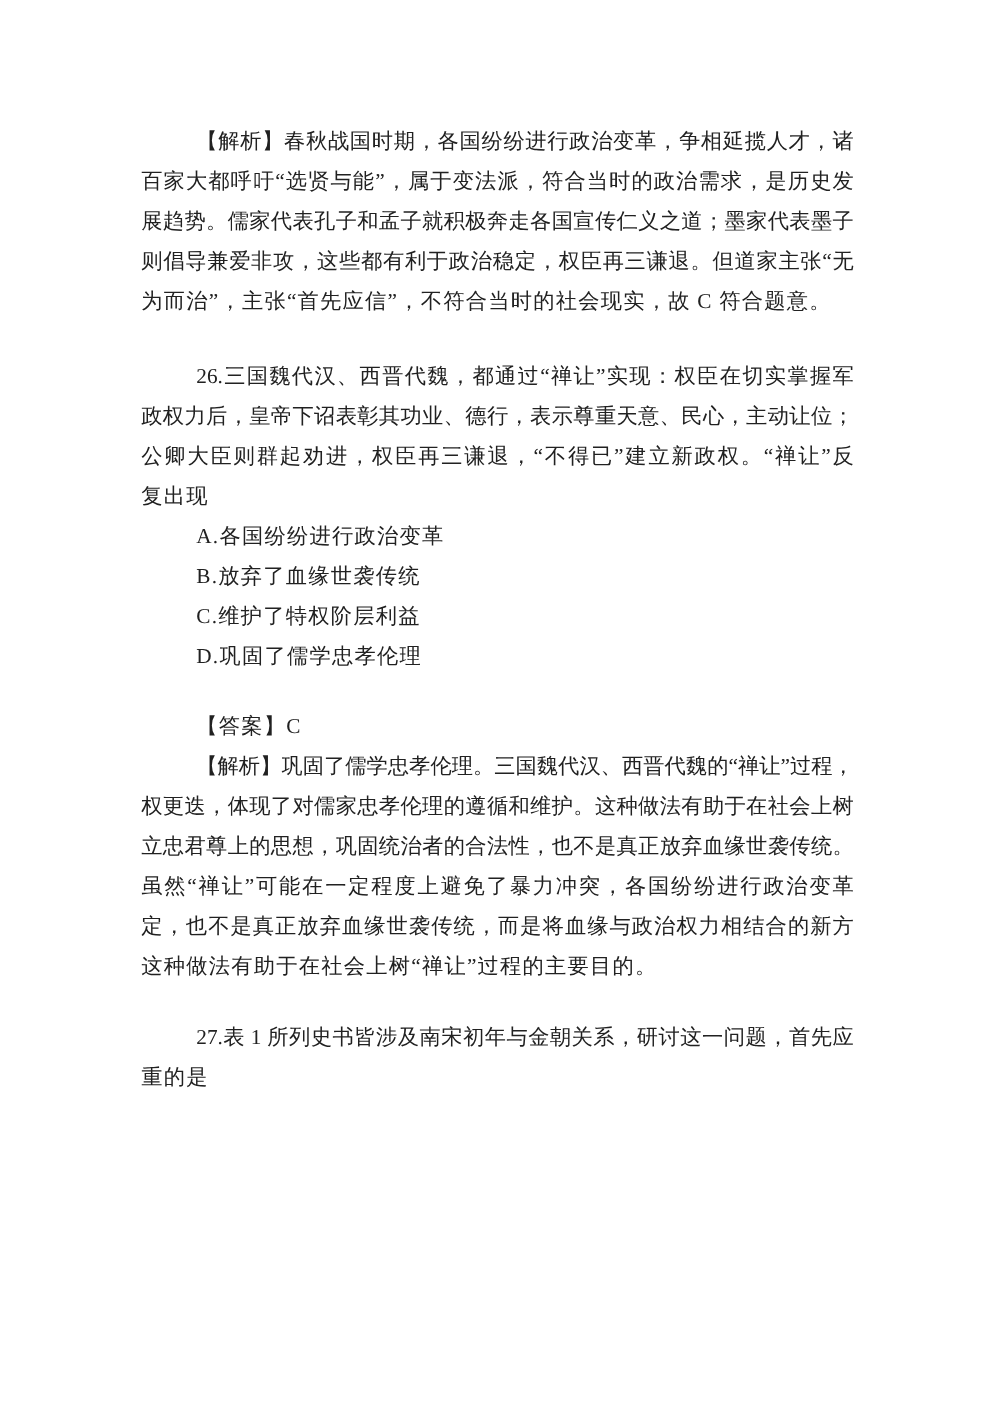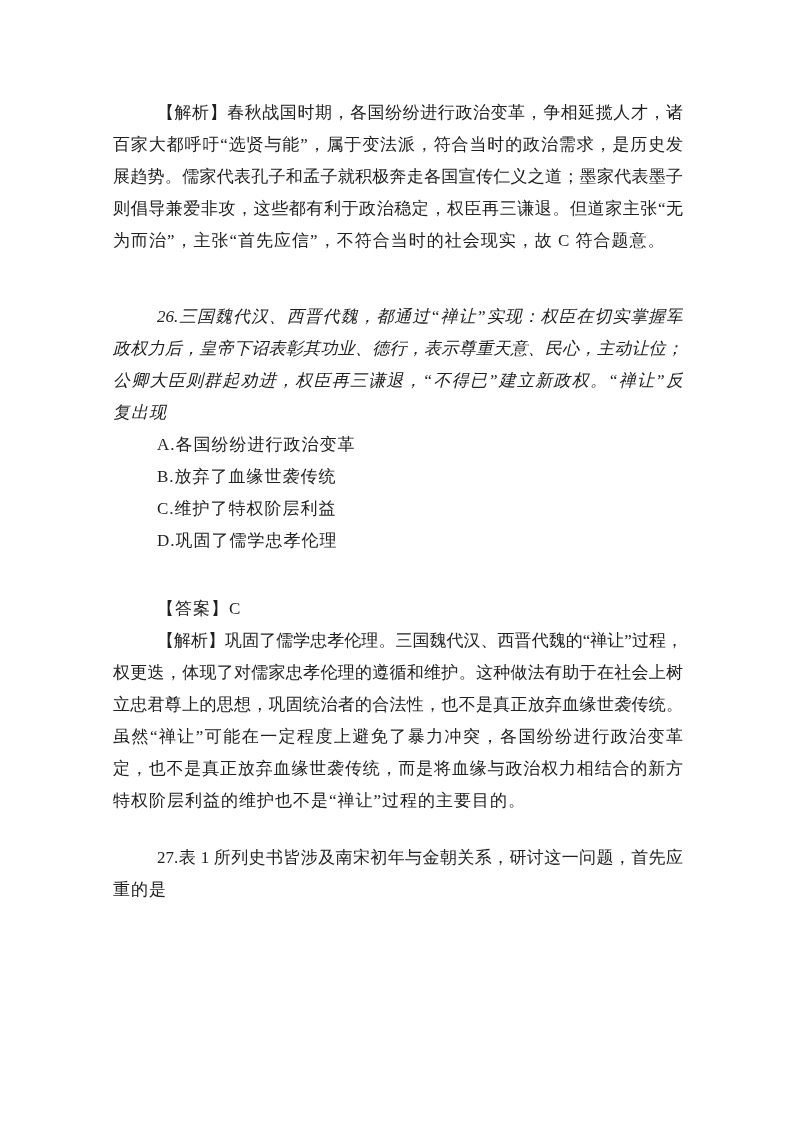--- a/index.html
+++ b/index.html
@@ -36,22 +36,22 @@
     white-space:normal;
   }
   .fill{
     letter-spacing:0;
     text-align:justify;
     text-align-last:justify;
   }
   .indent{
     padding-left:44px;
   }
-  .mt-q26{margin-top:44px;font-style:italic;}
-  .mt-ans{margin-top:36px;}
+  .mt-q26{margin-top:28px;}
+  .mt-ans{margin-top:24px;}
   .mt-q27{margin-top:25px;}
 </style>
 </head>
 <body>
 
 <div class="page">
   <div class="content">
 
     <div class="block">
       <div class="line fill indent">【解析】春秋战国时期，各国纷纷进行政治变革，争相延揽人才，诸子</div>
@@ -78,21 +78,21 @@
     <div class="block mt-ans">
       <div class="line indent">【答案】C</div>
     </div>
 
     <div class="block">
       <div class="line fill indent">【解析】巩固了儒学忠孝伦理。三国魏代汉、西晋代魏的“禅让”过程，</div>
       <div class="line fill">权更迭，体现了对儒家忠孝伦理的遵循和维护。这种做法有助于在社会上树</div>
       <div class="line fill">立忠君尊上的思想，巩固统治者的合法性，也不是真正放弃血缘世袭传统。</div>
       <div class="line fill">虽然“禅让”可能在一定程度上避免了暴力冲突，各国纷纷进行政治变革</div>
       <div class="line fill">定，也不是真正放弃血缘世袭传统，而是将血缘与政治权力相结合的新方式。</div>
-      <div class="line">特权阶层利益的维护也不是“禅让”过程的主要目的。</div>
+      <div class="line">这种做法有助于在社会上树“禅让”过程的主要目的。</div>
     </div>
 
     <div class="block mt-q27">
       <div class="line fill indent">27.表 1 所列史书皆涉及南宋初年与金朝关系，研讨这一问题，首先应信</div>
       <div class="line">重的是</div>
     </div>
 
   </div>
 </div>
 

